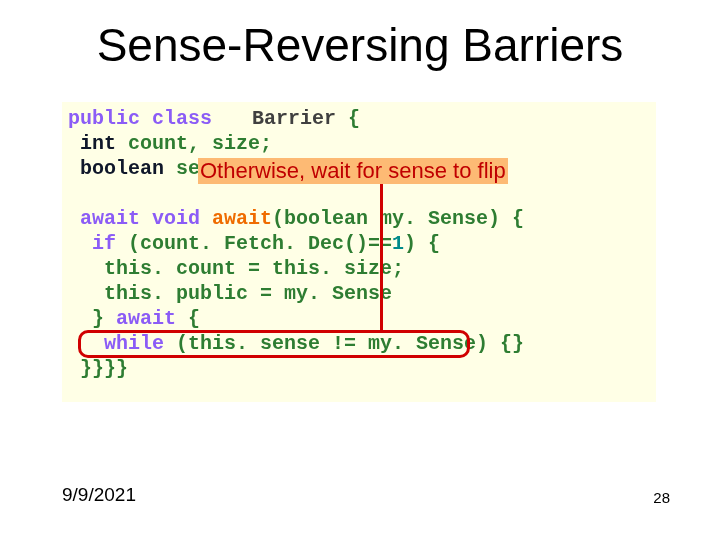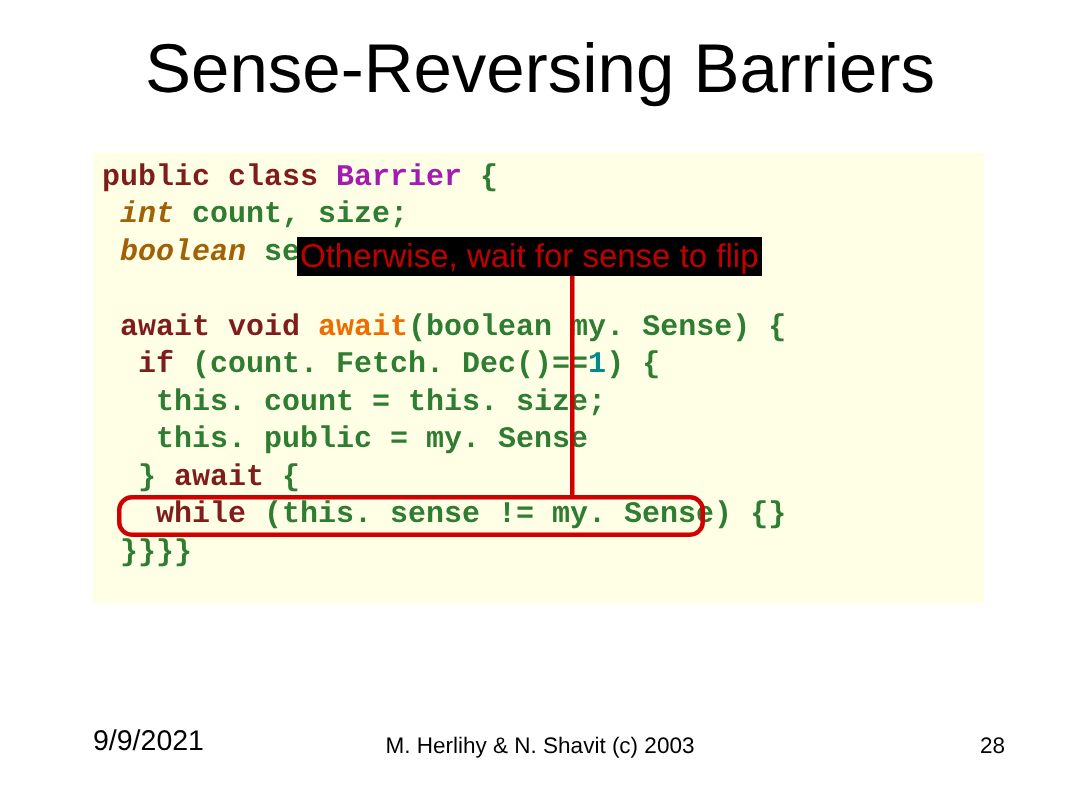--- a/index.html
+++ b/index.html
@@ -40,36 +40,36 @@
     position: absolute;
     left: 6px;
     top: 4px;
     font-family: "Courier New", Courier, monospace;
     font-weight: bold;
     font-size: 20px;
     line-height: 25px;
     white-space: pre;
     color: #2e7d32;
   }
-  .tok-kw { color: #7f1d1d; }   
-  .tok-cls { color: #a21caf; }  
+  .tok-kw { color: #8b5cf6; }   
+  .tok-cls { color: #404040; margin-left: 28px; }  
   .tok-await { color: #ef6c00; } 
-  .tok-tp { color: #a16207; font-style: italic; }   
+  .tok-tp { color: #0f172a; }   
   .tok-lit { color: #008b8b; }      
 
   
   .note {
     position: absolute;
     left: 198px;
     top: 158px;
     font-family: "Comic Sans MS", "Comic Sans", cursive, sans-serif;
     font-size: 22px;
     font-weight: 400;
     color: #c00000;
-    background: #000000;
+    background: #fdba74;
     padding: 0 2px;
   }
 
   
   .hl-box {
     position: absolute;
     left: 78px;
     top: 330px;
     width: 392px;
     height: 28px;
@@ -144,16 +144,15 @@
   </div>
 
   <div class="callout-v"></div>
   <div class="callout-h"></div>
 
   <div class="note">Otherwise, wait for sense to flip</div>
 
   <div class="hl-box"></div>
 
   <div class="footer-date">9/9/2021</div>
-  <div class="footer-center">M. Herlihy &amp; N. Shavit (c) 2003</div>
   <div class="footer-page">28</div>
 
 </div>
 
 </body></html>

